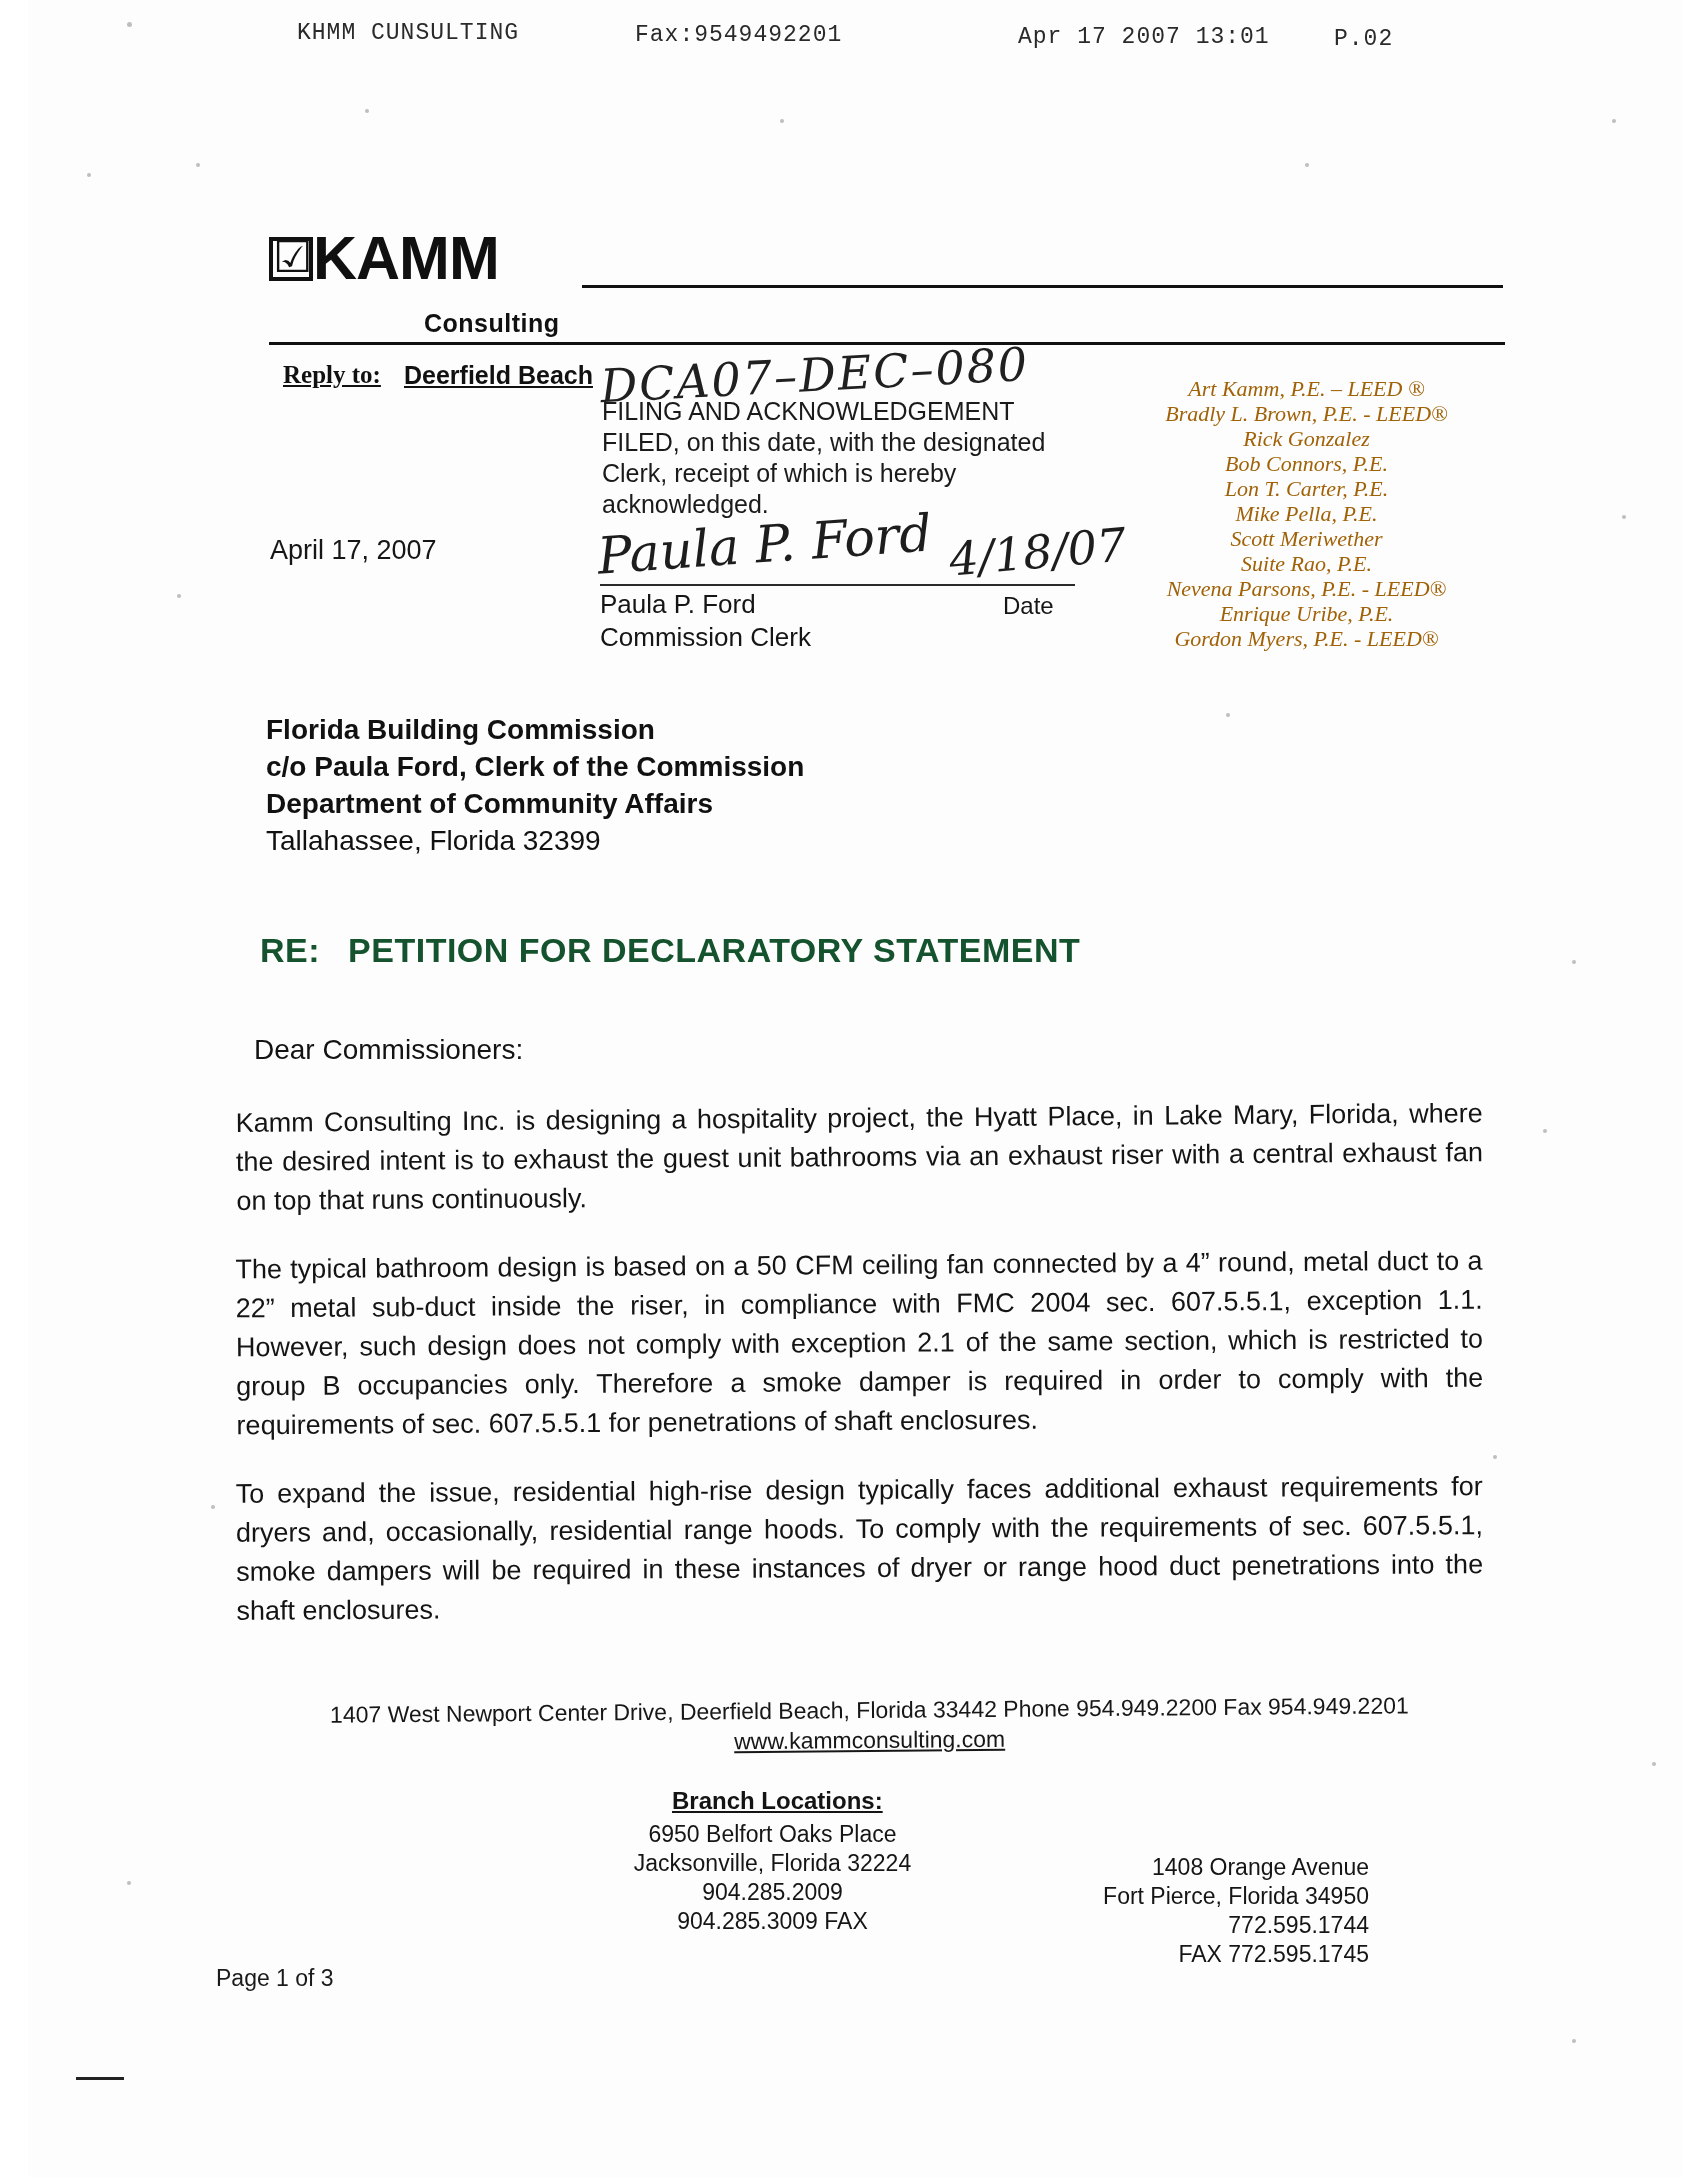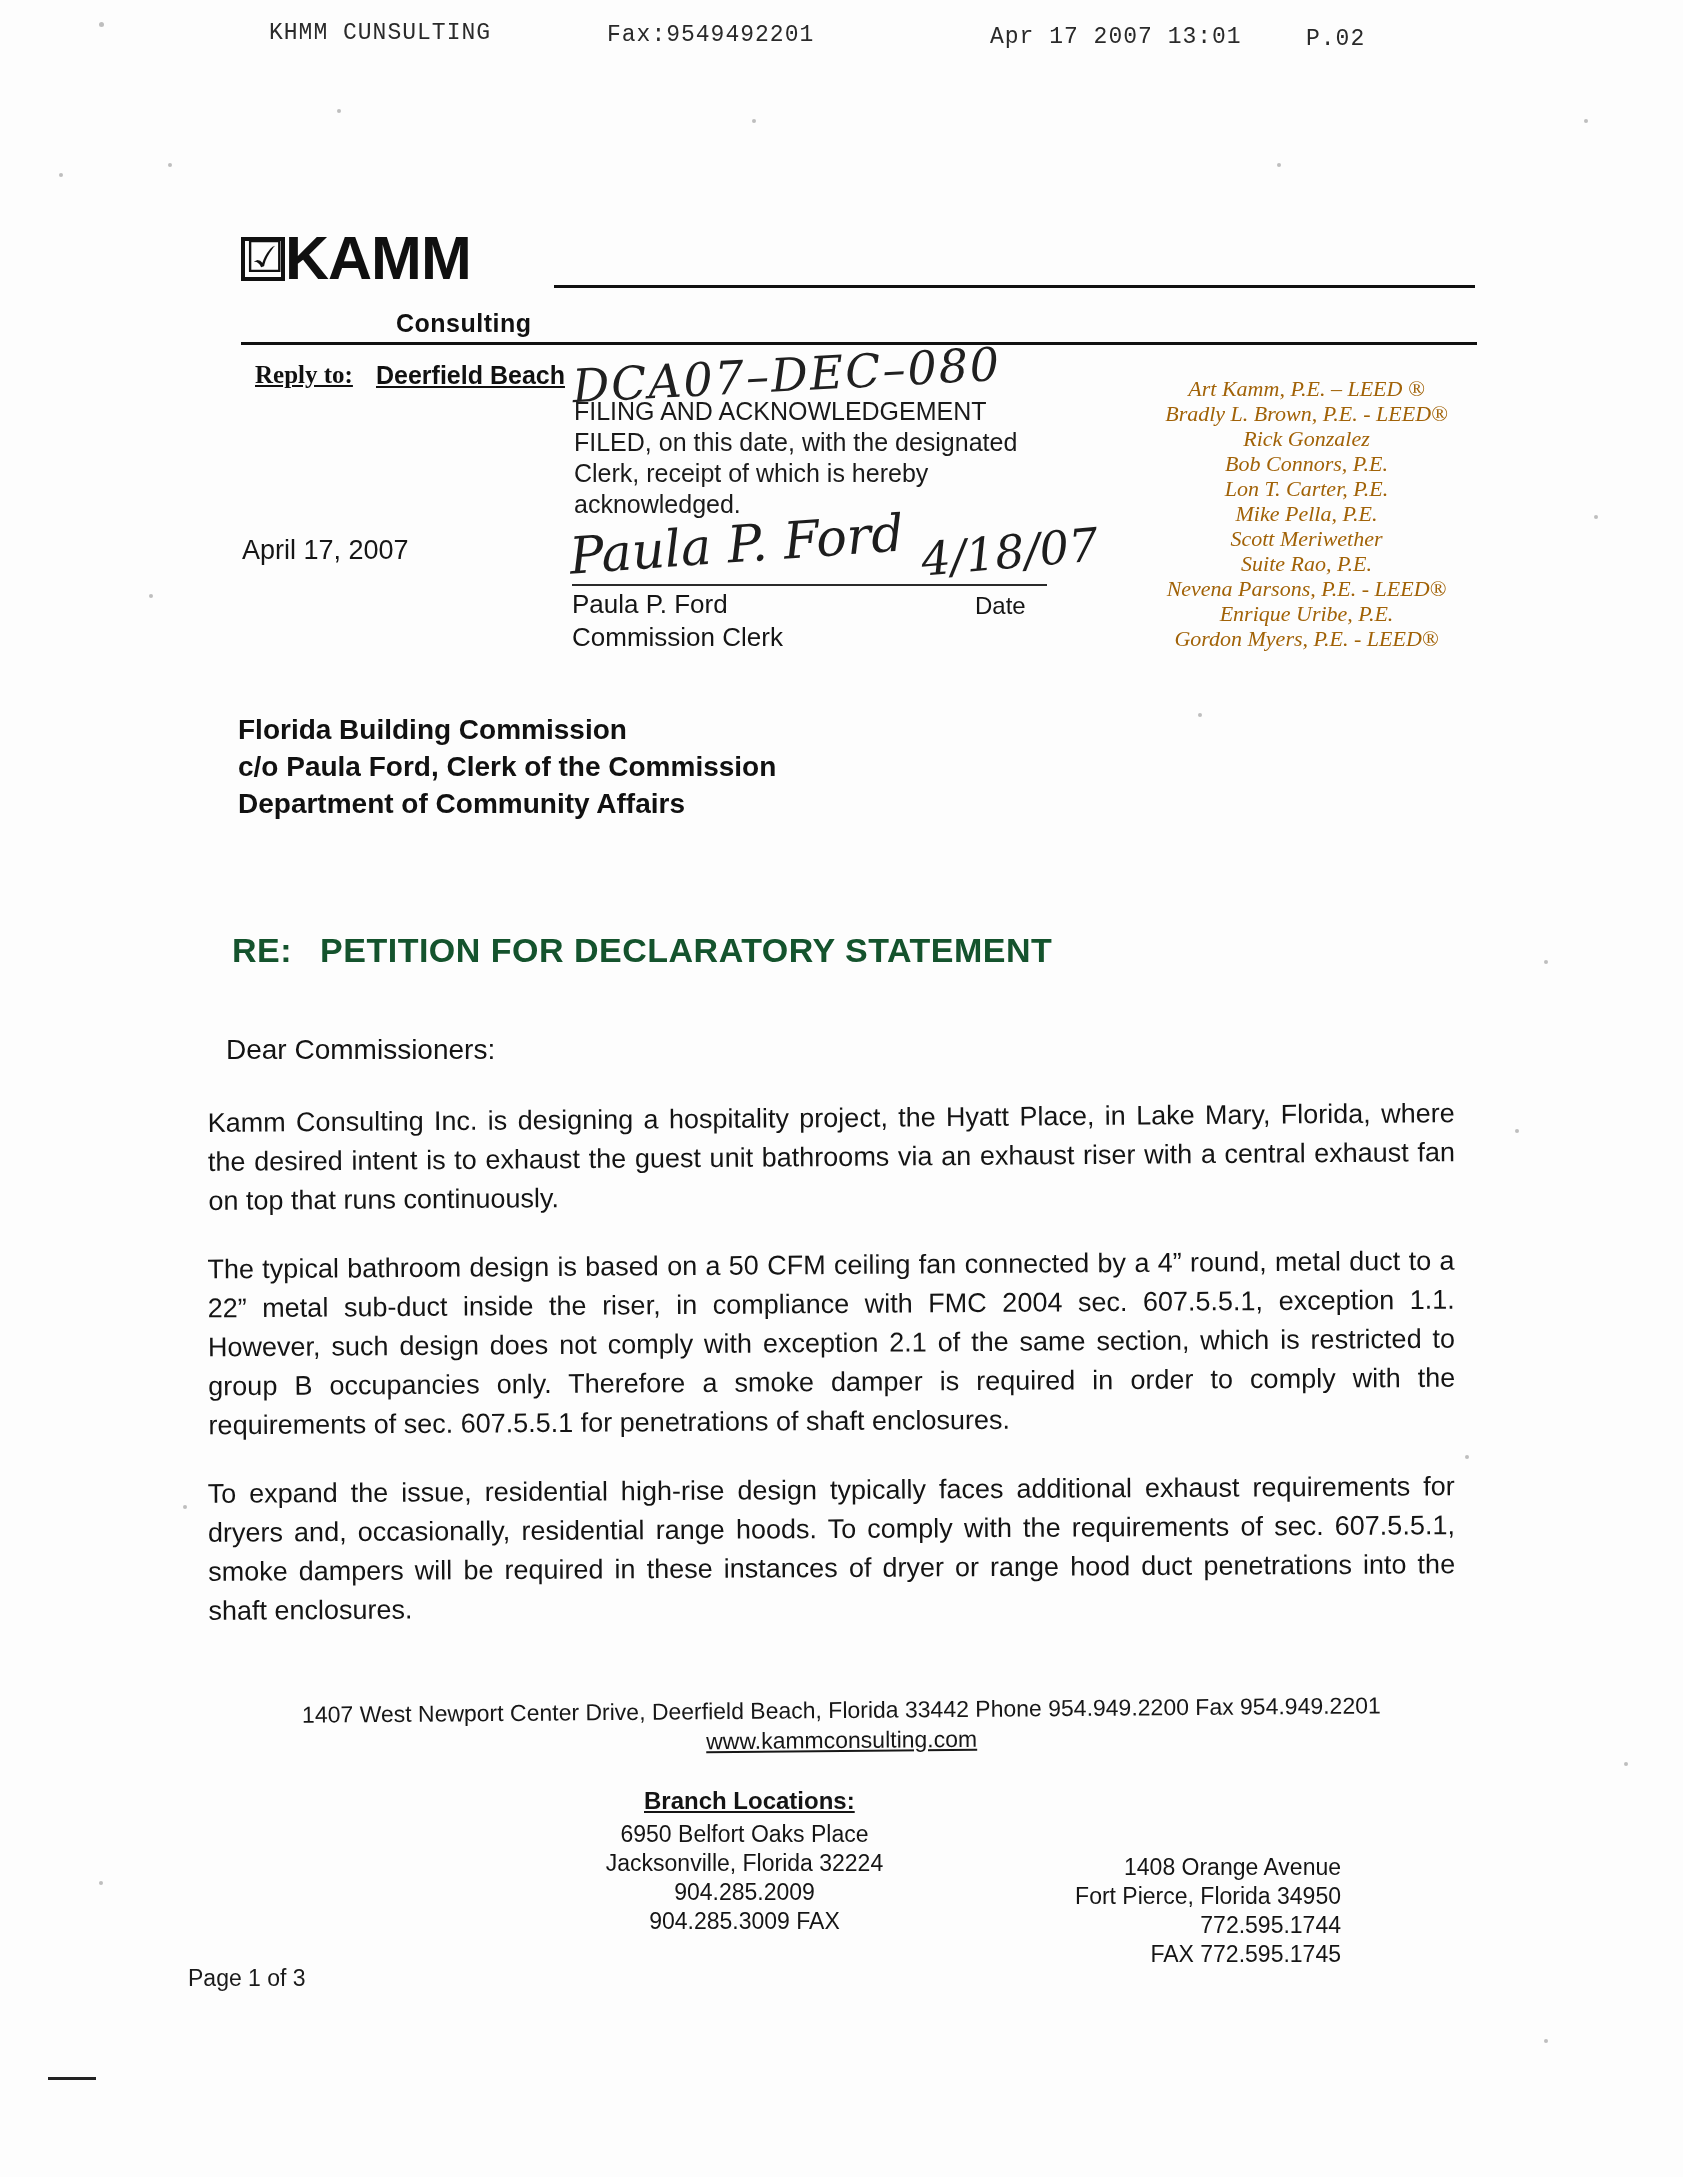--- a/index.html
+++ b/index.html
@@ -12,20 +12,21 @@
     height: 2177px;
     position: relative;
     font-family: "Liberation Sans", sans-serif;
     color: #1b1b1b;
     overflow: hidden;
   }
   .page {
     position: absolute;
     inset: 0;
     background: #fdfdfd;
+    margin-left: 28px;
   }
   
   .speck {
     position: absolute;
     background: #8a8a8a;
     border-radius: 50%;
     opacity: .55;
   }
 
   
@@ -356,20 +357,21 @@
   <div class="hand-date">4/18/07</div>
   <div class="sig-rule"></div>
   <div class="clerk-name">Paula P. Ford</div>
   <div class="clerk-title">Commission Clerk</div>
   <div class="date-label">Date</div>
 
   <div class="addressee">
     <div class="b">Florida Building Commission</div>
     <div class="b">c/o Paula Ford, Clerk of the Commission</div>
     <div class="b">Department of Community Affairs</div>
+    <div>Tallahassee, Florida  32399</div>
   </div>
 
   <div class="re-line">
     <span class="re-label">RE:</span><span>PETITION FOR DECLARATORY STATEMENT</span>
   </div>
 
   <div class="salutation">Dear Commissioners:</div>
 
   <div class="body">
     <p>Kamm Consulting Inc. is designing a hospitality project, the Hyatt Place, in Lake Mary, Florida, where the desired intent is to exhaust the guest unit bathrooms via an exhaust riser with a central exhaust fan on top that runs continuously.</p>

